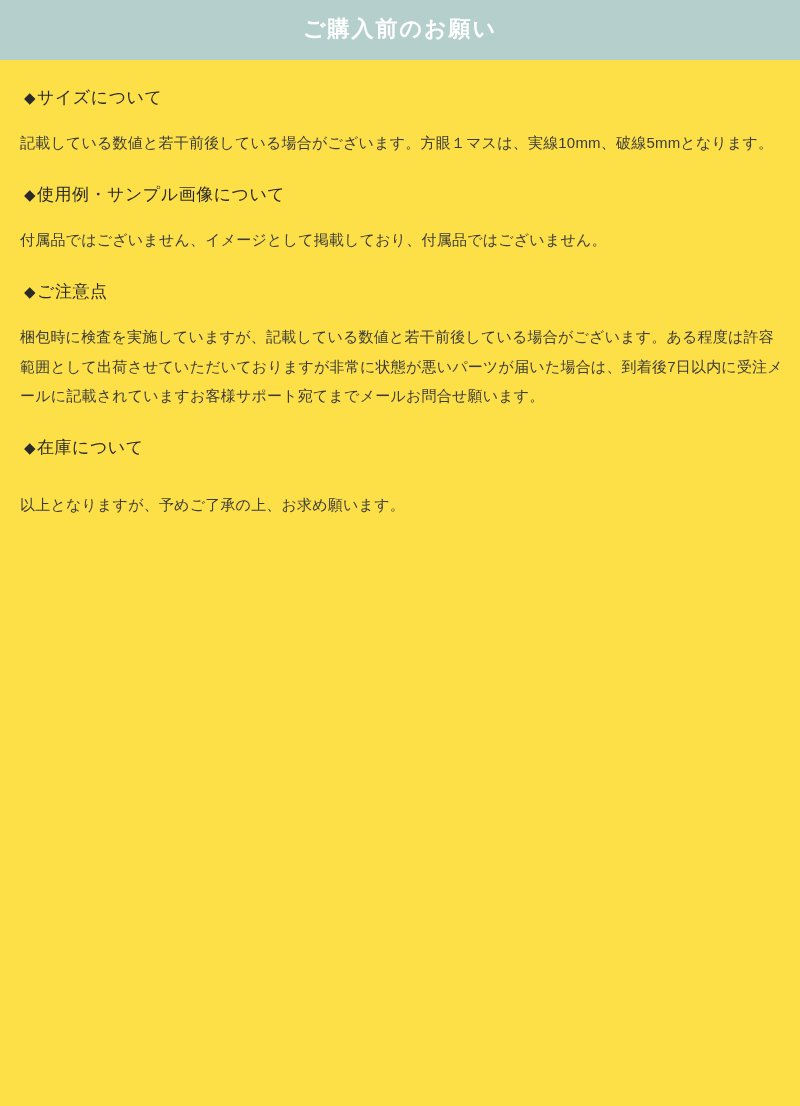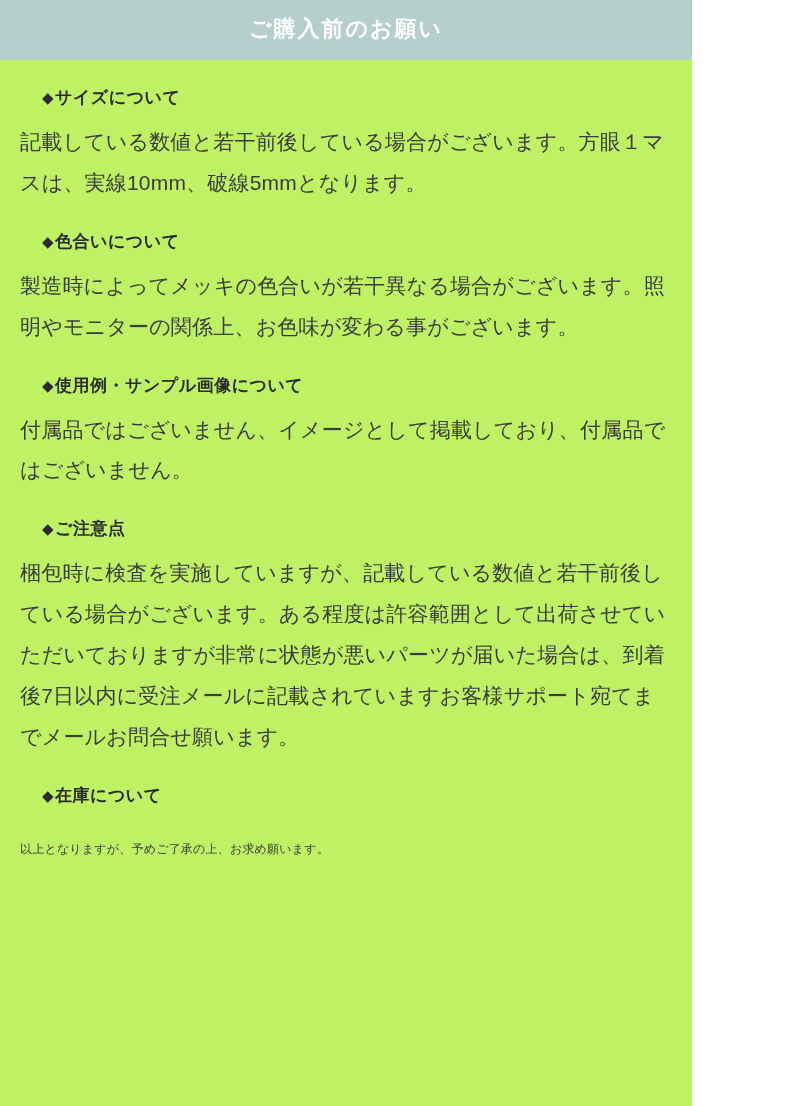--- a/index.html
+++ b/index.html
@@ -7,67 +7,67 @@
     padding: 0;
   }
   body {
     width: 800px;
     min-height: 1106px;
     background: #ffffff;
     font-family: "Liberation Sans", "DejaVu Sans", sans-serif;
     color: #333333;
   }
   .page {
-    width: 692px;
+    width: 800px;
     min-height: 1106px;
     box-sizing: border-box;
-    background: #bef264;
+    background: #fde047;
     position: relative;
   }
   .header-bar {
     background: #b5d0cc;
     color: #ffffff;
     text-align: center;
     font-size: 22px;
     font-weight: bold;
     letter-spacing: 2px;
     padding: 16px 0 18px 0;
     line-height: 1.2;
   }
   .content {
     padding: 0 16px 20px 16px;
   }
   .section {
     margin: 0;
   }
   .section-heading {
     font-size: 17px;
-    font-weight: bold;
+    font-weight: normal;
     color: #2a2a2a;
-    margin: 26px 0 0 26px;
+    margin: 26px 0 0 8px;
     line-height: 1.4;
     letter-spacing: 0.5px;
   }
   .section-heading .diamond {
     color: #2a2a2a;
     font-size: 15px;
     margin-right: 1px;
   }
   .section-body {
-    font-size: 21px;
+    font-size: 15px;
     color: #3b3b3b;
     line-height: 1.95;
-    margin: 12px 0 0 4px;
+    margin: 18px 0 0 4px;
     letter-spacing: 0.2px;
   }
   .section-body p {
     margin: 0;
   }
   .closing {
-    font-size: 12px;
+    font-size: 15px;
     color: #3b3b3b;
     line-height: 1.95;
     margin: 30px 0 0 4px;
     letter-spacing: 0.2px;
   }
   .closing p {
     margin: 0;
   }
 </style>
 </head>
@@ -79,26 +79,20 @@
 
   <div class="content">
 
     <div class="section">
       <div class="section-heading"><span class="diamond">◆</span><span>サイズについて</span></div>
       <div class="section-body">
           <p>記載している数値と若干前後している場合がございます。方眼１マスは、実線10mm、破線5mmとなります。</p>
         </div>
     </div>
 
-    <div class="section">
-      <div class="section-heading"><span class="diamond">◆</span><span>色合いについて</span></div>
-      <div class="section-body">
-          <p>製造時によってメッキの色合いが若干異なる場合がございます。照明やモニターの関係上、お色味が変わる事がございます。</p>
-        </div>
-    </div>
 
     <div class="section">
       <div class="section-heading"><span class="diamond">◆</span><span>使用例・サンプル画像について</span></div>
       <div class="section-body">
           <p>付属品ではございません、イメージとして掲載しており、付属品ではございません。</p>
         </div>
     </div>
 
     <div class="section">
       <div class="section-heading"><span class="diamond">◆</span><span>ご注意点</span></div>

